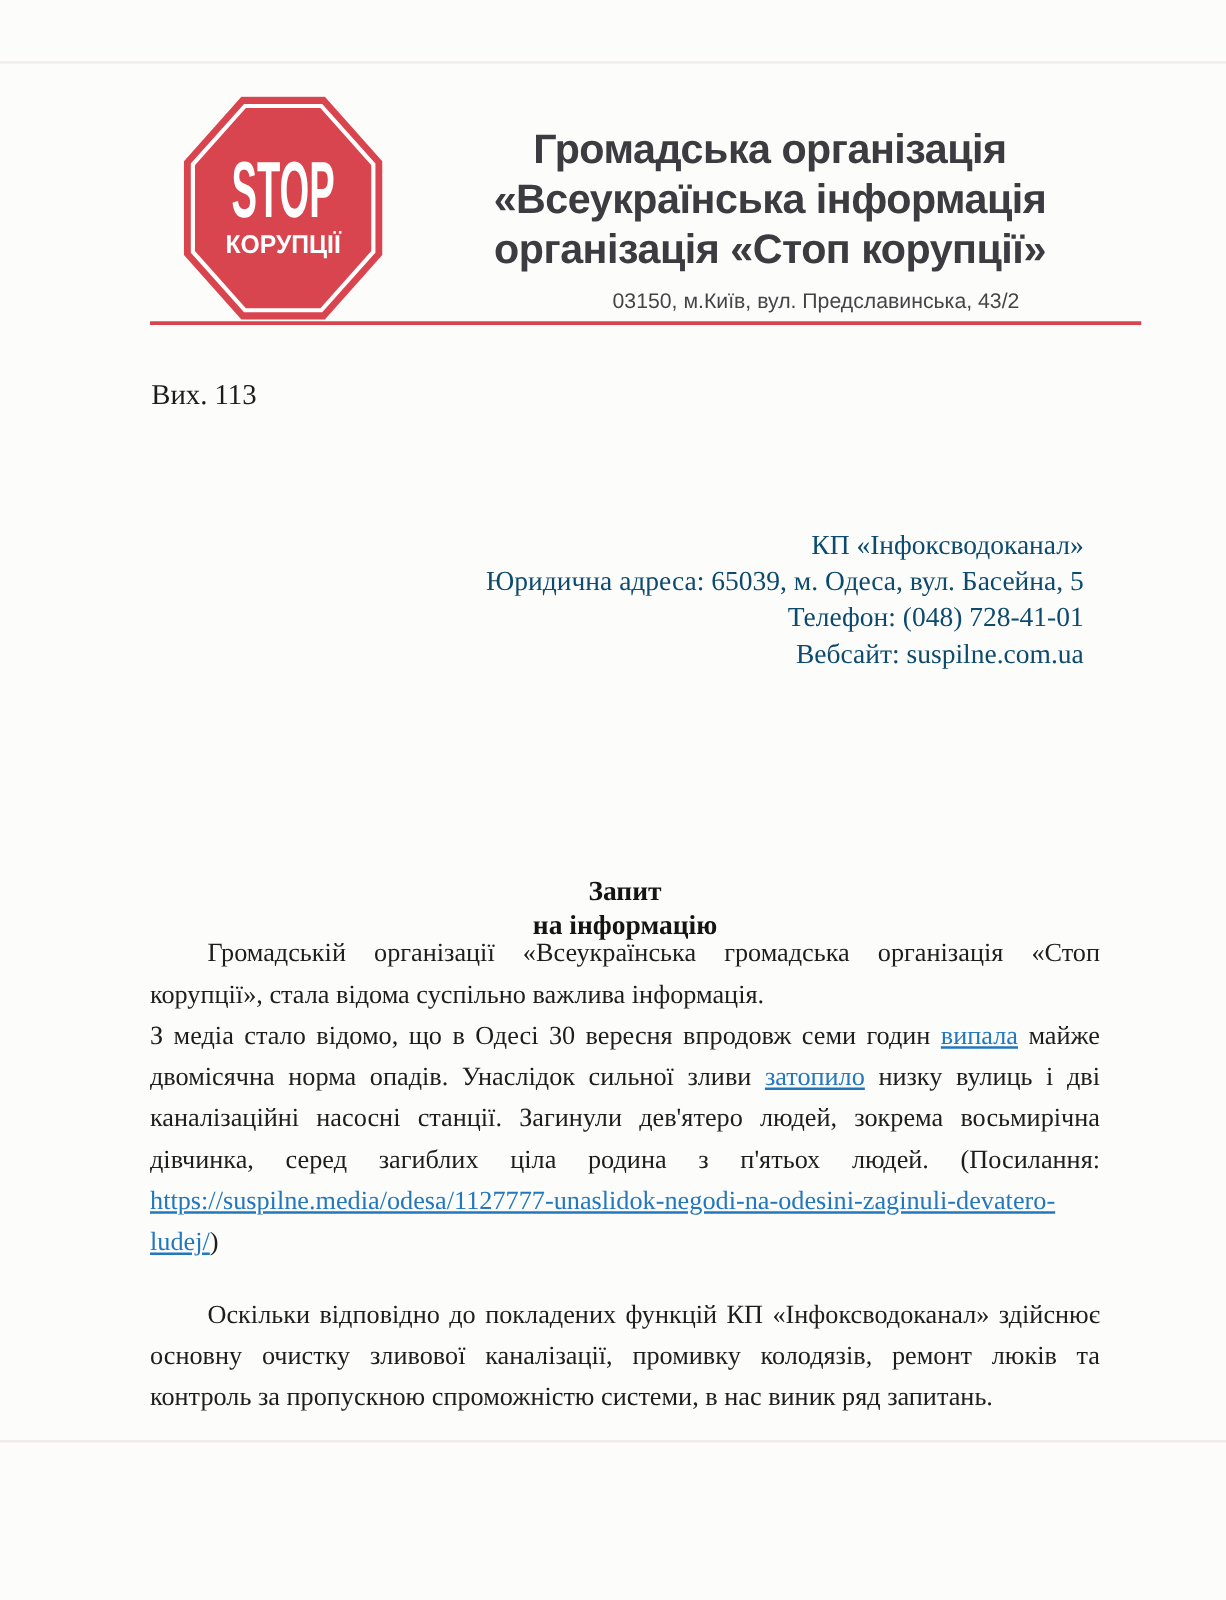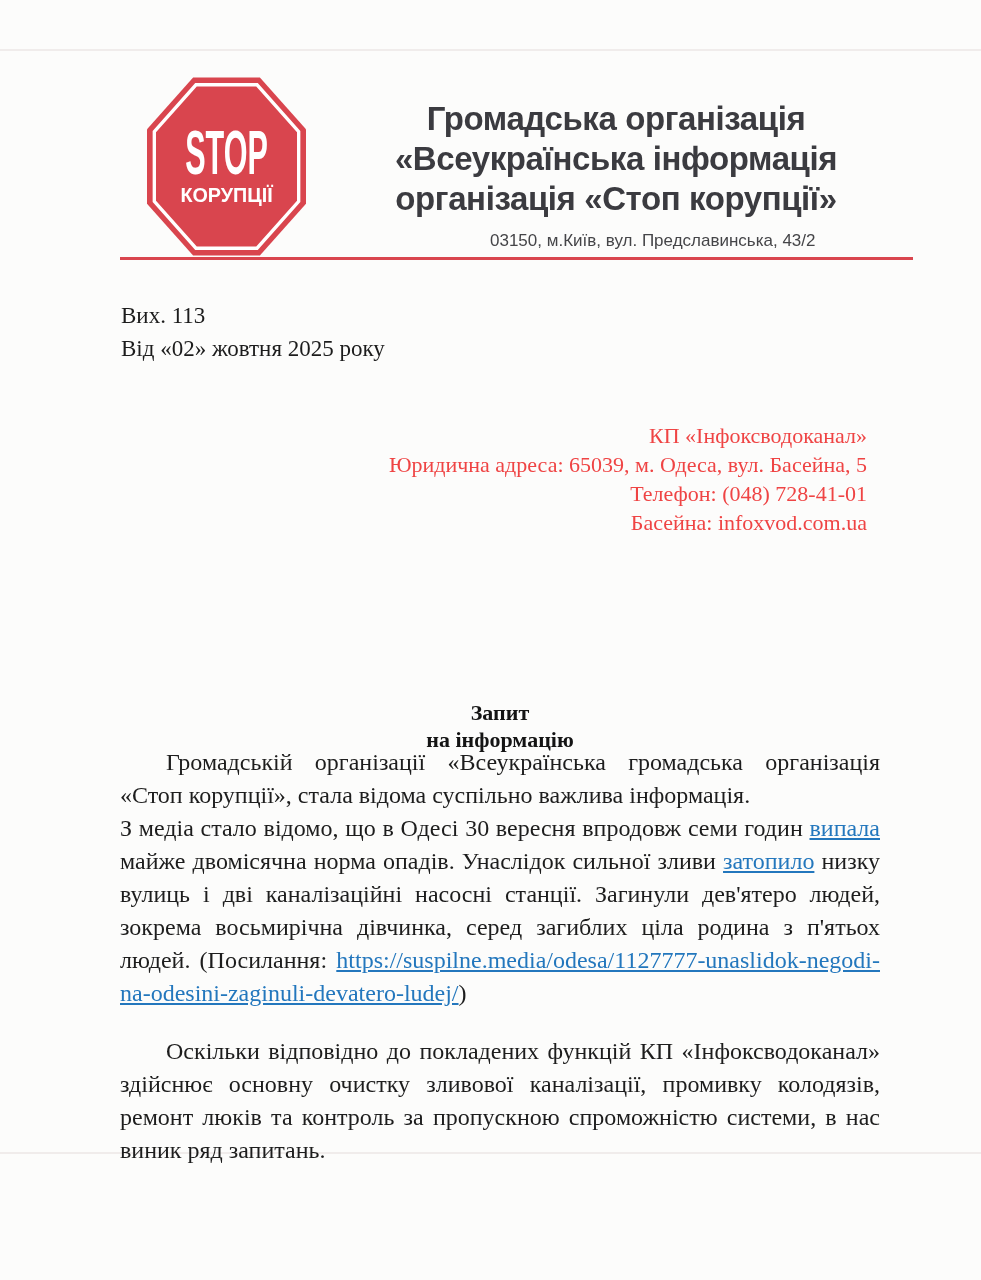--- a/index.html
+++ b/index.html
@@ -47,34 +47,34 @@
     background:var(--brand-red);
   }
 
   
   .meta{position:absolute;left:121px;top:299px;font-size:23px;line-height:33px;color:#1c1c1c;}
 
   
   .recipient{
     position:absolute;right:114px;top:421px;width:560px;
     text-align:right;
-    font-size:22px;line-height:29px;color:#ef4444;
+    font-size:22px;line-height:29px;color:#0c4a6e;
   }
 
   
   .subject{
     position:absolute;left:120px;top:663px;width:760px;
     text-align:center;font-weight:bold;
     font-size:22px;line-height:27px;color:#141414;margin-top:36px;
   }
 
   
   .letter-body{
     position:absolute;left:120px;top:746px;width:760px;
-    font-size:24px;line-height:33px;
+    font-size:21px;line-height:33px;
     text-align:justify;
   }
   .letter-body p{margin:0;}
   .letter-body p.indent{text-indent:46px;}
   .letter-body p.gap{margin-top:25px;}
   .doc-link{
     color:var(--link-color);
     text-decoration:underline;
     cursor:pointer;
   }
@@ -102,28 +102,27 @@
     <div>«Всеукраїнська інформація</div>
     <div>організація «Стоп корупції»</div>
   </div>
 
   <div class="org-address">03150, м.Київ, вул. Предславинська, 43/2</div>
 
   <div class="header-rule"></div>
 
   <div class="meta">
     <div>Вих. 113</div>
-    <div>Від «02» жовтня 2025 року</div>
   </div>
 
   <div class="recipient">
     <div>КП «Інфоксводоканал»</div>
     <div>Юридична адреса: 65039, м. Одеса, вул. Басейна, 5</div>
     <div>Телефон: (048) 728-41-01</div>
-    <div>Басейна: infoxvod.com.ua</div>
+    <div>Вебсайт: suspilne.com.ua</div>
   </div>
 
   <div class="subject">
     <div>Запит</div>
     <div>на інформацію</div>
   </div>
 
   <div class="letter-body">
       <p class="indent"><span>Громадській організації «Всеукраїнська громадська організація «Стоп корупції», стала відома суспільно важлива інформація.</span></p>
       <p class=""><span>З медіа стало відомо, що в Одесі 30 вересня впродовж семи годин </span><a class="doc-link">випала</a><span> майже двомісячна норма опадів. Унаслідок сильної зливи </span><a class="doc-link">затопило</a><span> низку вулиць і дві каналізаційні насосні станції. Загинули дев'ятеро людей, зокрема восьмирічна дівчинка, серед загиблих ціла родина з п'ятьох людей. (Посилання: </span><a class="doc-link url">https://suspilne.media/odesa/1127777-unaslidok-negodi-na-odesini-zaginuli-devatero-ludej/</a><span>)</span></p>

